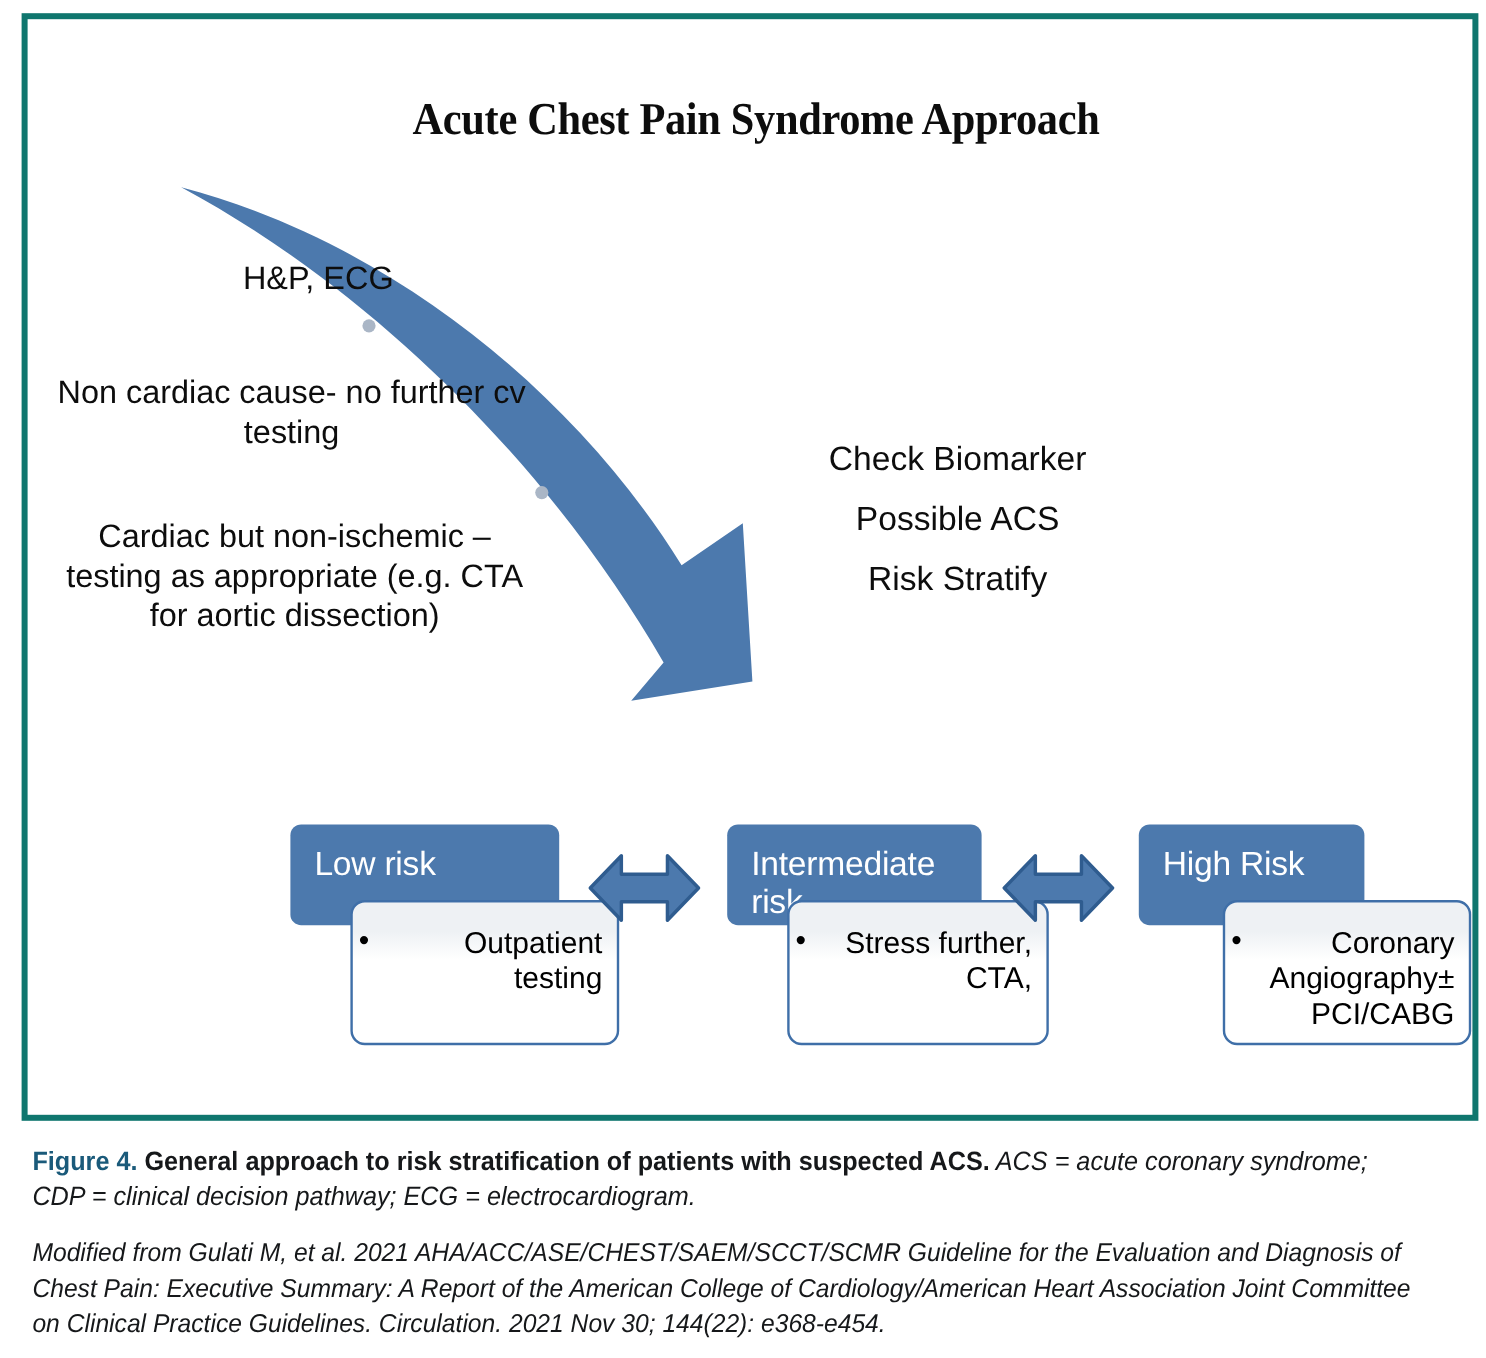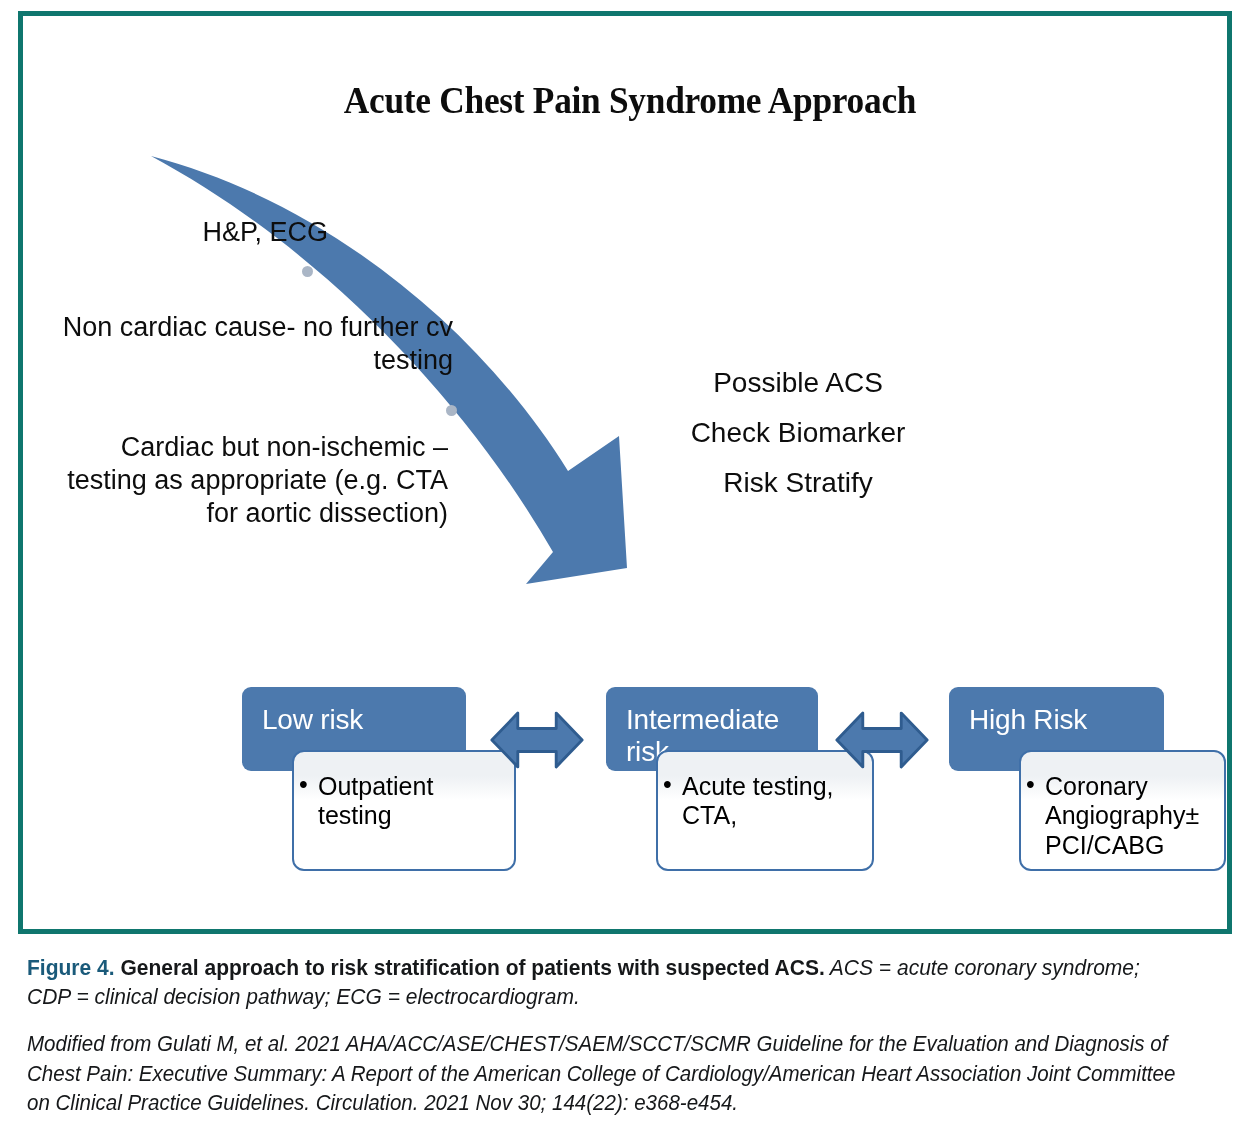--- a/index.html
+++ b/index.html
@@ -52,21 +52,21 @@
     height: 923px;
     pointer-events: none;
   }
 
   
   .left-text {
     position: absolute;
     color: #0d0d0d;
     font-size: 27px;
     line-height: 1.22;
-    text-align: right;
+    text-align: center;
     font-family: "Liberation Sans", sans-serif;
   }
   #txt-hp-ecg   { left: 75px;  top: 200px; width: 230px; text-align: right; }
   #txt-noncard  { left: 10px;  top: 295px; width: 420px; }
   #txt-cardiac  { left: 20px;  top: 415px; width: 405px; }
 
   .dot-bullet {
     position: absolute;
     width: 11px;
     height: 11px;
@@ -101,33 +101,34 @@
     background: #4c79ad;
     border-radius: 9px;
     color: #ffffff;
     font-size: 28px;
     padding: 17px 0 0 20px;
     box-sizing: border-box;
     letter-spacing: -0.2px;
   }
   #risk-low  .risk-header { width: 224px; height: 84px; }
   #risk-int  .risk-header { width: 212px; height: 84px; }
-  #risk-high .risk-header { width: 215px; height: 84px; }
+  #risk-high .risk-header { width: 188px; height: 84px; }
 
   .risk-body {
     position: absolute;
     background: #ffffff;
     background-image: linear-gradient(to bottom, #eef1f4 0px, #eef1f4 24px, #ffffff 48px, #ffffff 100%);
     border: 2px solid #3f6fa8;
     border-radius: 12px;
     box-sizing: border-box;
     font-size: 25px;
     line-height: 1.17;
     color: #000000;
     padding: 20px 12px 0 4px;
+    text-align: right;
   }
   #risk-low  .risk-body { left: 50px;  top: 63px; width: 224px; height: 121px; }
   #risk-int  .risk-body { left: 50px;  top: 63px; width: 218px; height: 121px; }
   #risk-high .risk-body { left: 70px;  top: 63px; width: 207px; height: 121px; }
 
   .risk-body ul {
     margin: 0;
     padding: 0 0 0 20px;
     list-style: none;
   }
@@ -202,22 +203,22 @@
 
   <div class="dot-bullet" id="dot-1"></div>
 
   <div class="left-text" id="txt-noncard">Non cardiac cause- no further  cv testing</div>
 
   <div class="dot-bullet" id="dot-2"></div>
 
   <div class="left-text" id="txt-cardiac">Cardiac but non-ischemic – testing as appropriate (e.g.  CTA for aortic dissection)</div>
 
   <div id="right-text">
+    <div>Check Biomarker</div>
     <div>Possible ACS</div>
-    <div>Check Biomarker</div>
     <div>Risk Stratify</div>
   </div>
 
   <div class="risk-group" id="risk-low">
     <div class="risk-header">Low risk</div>
     <div class="risk-body">
       <ul>
         <li>Outpatient testing</li>
       </ul>
     </div>
@@ -225,21 +226,21 @@
 
   <svg class="dbl-arrow" id="dbl-arrow-1" viewBox="0 0 100 100" aria-hidden="true">
     <path d="M 3 50 L 30 22 L 30 38 L 70 38 L 70 22 L 97 50 L 70 78 L 70 62 L 30 62 L 30 78 Z" fill="#4c79ad" stroke="#2f5c8f" stroke-width="3" stroke-linejoin="round"></path>
     <path d="M 32 20 L 68 20 L 68 36 L 32 36 Z" fill="#ffffff" opacity="0.55"></path>
   </svg>
 
   <div class="risk-group" id="risk-int">
     <div class="risk-header">Intermediate risk</div>
     <div class="risk-body">
       <ul>
-        <li>Acute testing, CTA,</li>
+        <li>Stress further, CTA,</li>
       </ul>
     </div>
   </div>
 
   <svg class="dbl-arrow" id="dbl-arrow-2" viewBox="0 0 100 100" aria-hidden="true">
     <path d="M 3 50 L 30 22 L 30 38 L 70 38 L 70 22 L 97 50 L 70 78 L 70 62 L 30 62 L 30 78 Z" fill="#4c79ad" stroke="#2f5c8f" stroke-width="3" stroke-linejoin="round"></path>
     <path d="M 32 20 L 68 20 L 68 36 L 32 36 Z" fill="#ffffff" opacity="0.55"></path>
   </svg>
 
   <div class="risk-group" id="risk-high">

